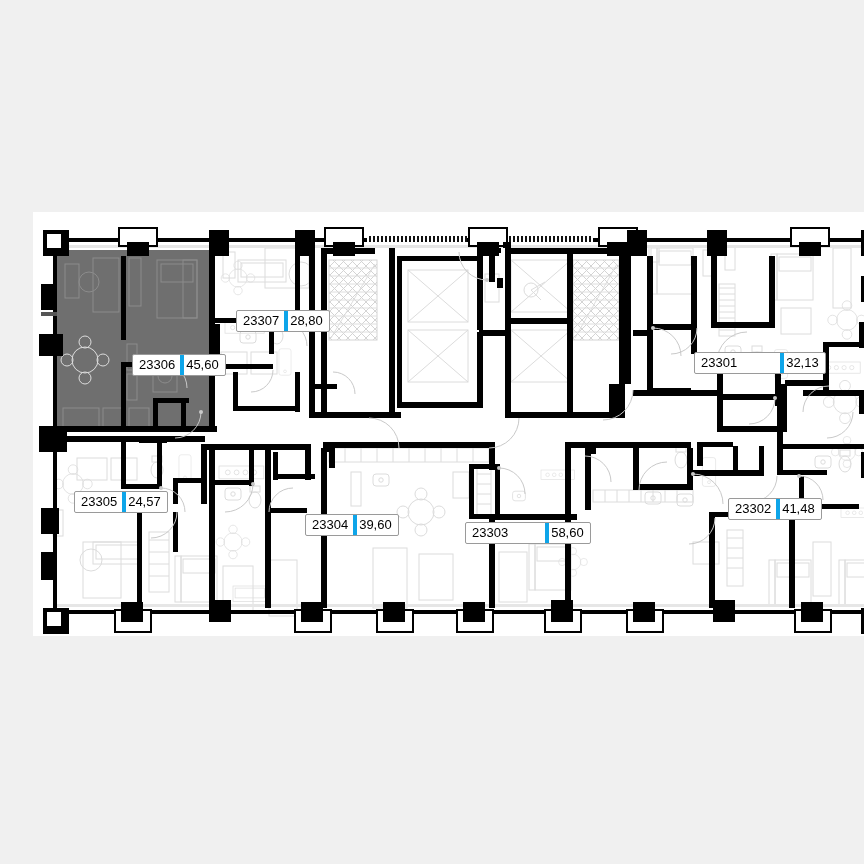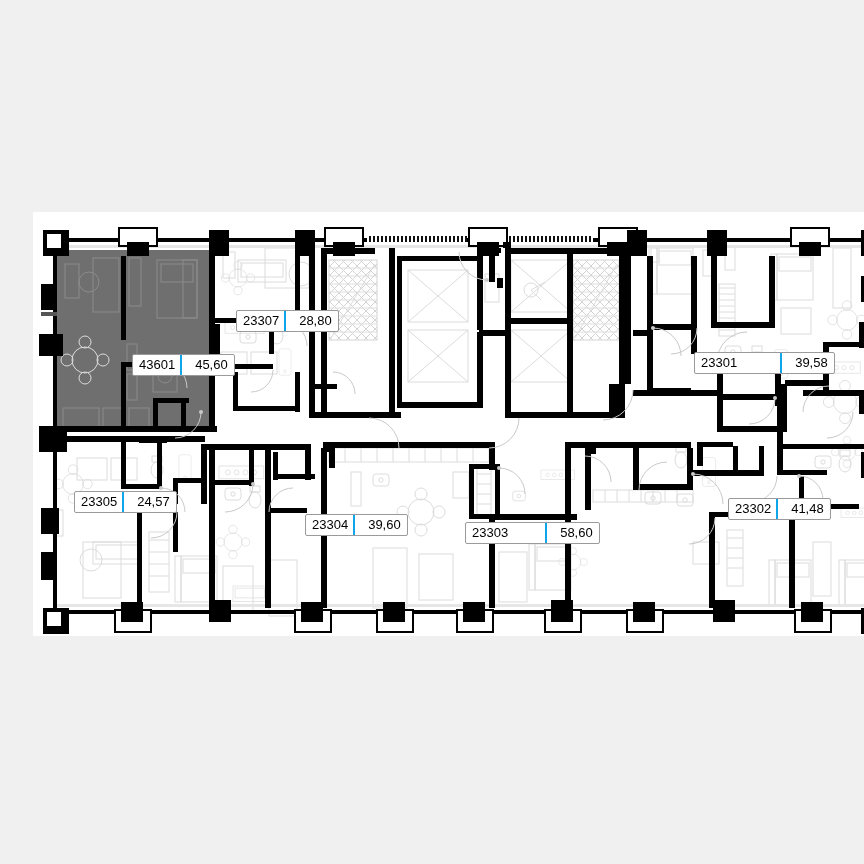--- a/index.html
+++ b/index.html
@@ -28,21 +28,21 @@
     border:1px solid #9a9a9a;
     border-radius:2px;
     font-size:13px;
     line-height:1;
     color:#000;
     white-space:nowrap;
     box-sizing:border-box;
     z-index:40;
   }
   .unit-label .num{padding:3px 5px 4px 6px;}
-  .unit-label .area{padding:3px 6px 4px 13px;border-left:2px solid #0ea5e9;}
+  .unit-label .area{padding:3px 6px 4px 2px;border-left:4px solid #0ea5e9;}
 </style>
 </head>
 <body>
 
 <div id="stage">
 
   <div id="plan-frame">
     <svg id="plan-svg" viewBox="0 0 864 424" xmlns="http://www.w3.org/2000/svg">
 
       <defs>
@@ -582,27 +582,27 @@
 
     </svg>
   </div>
 
   <div class="unit-label" style="left:203px;top:310px;">
     <span class="num">23307</span>
     <span class="area">28,80</span>
   </div>
 
   <div class="unit-label" style="left:99px;top:354px;">
-    <span class="num">43601</span>
+    <span class="num">23306</span>
     <span class="area">45,60</span>
   </div>
 
   <div class="unit-label" style="left:661px;top:352px;gap:38px;">
     <span class="num">23301</span>
-    <span class="area">39,58</span>
+    <span class="area">32,13</span>
   </div>
 
   <div class="unit-label" style="left:41px;top:491px;">
     <span class="num">23305</span>
     <span class="area">24,57</span>
   </div>
 
   <div class="unit-label" style="left:272px;top:514px;">
     <span class="num">23304</span>
     <span class="area">39,60</span>

